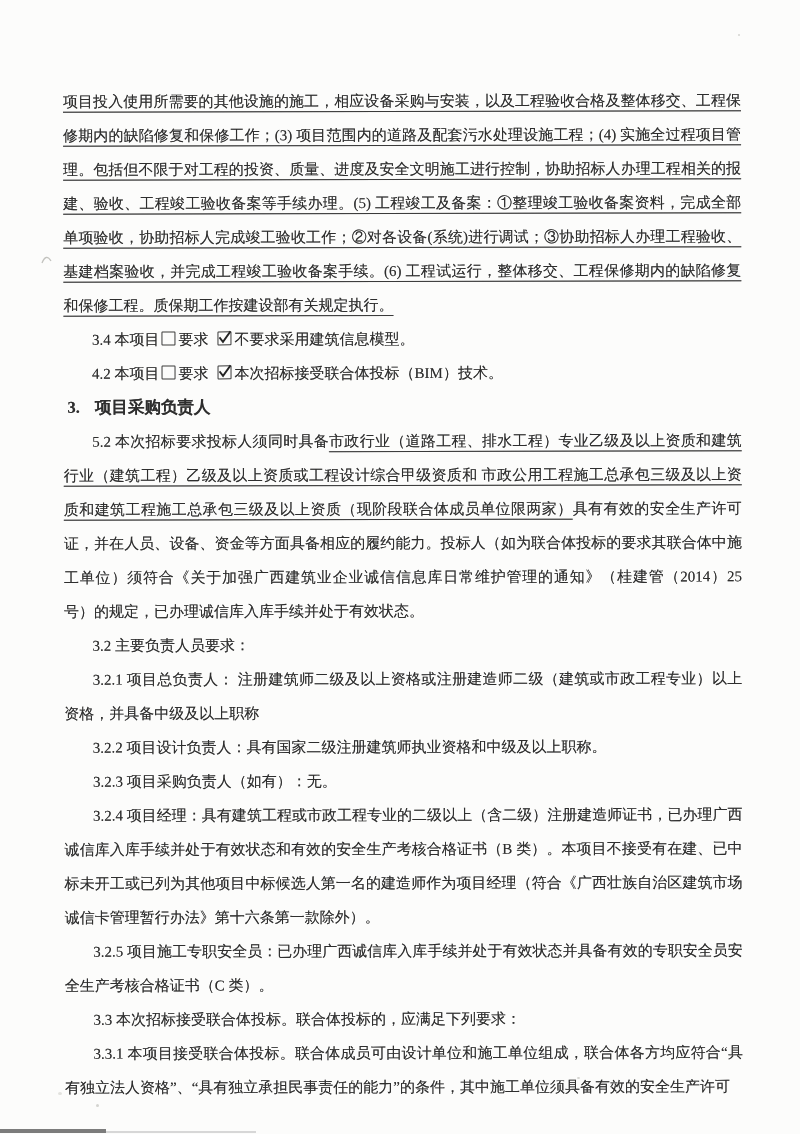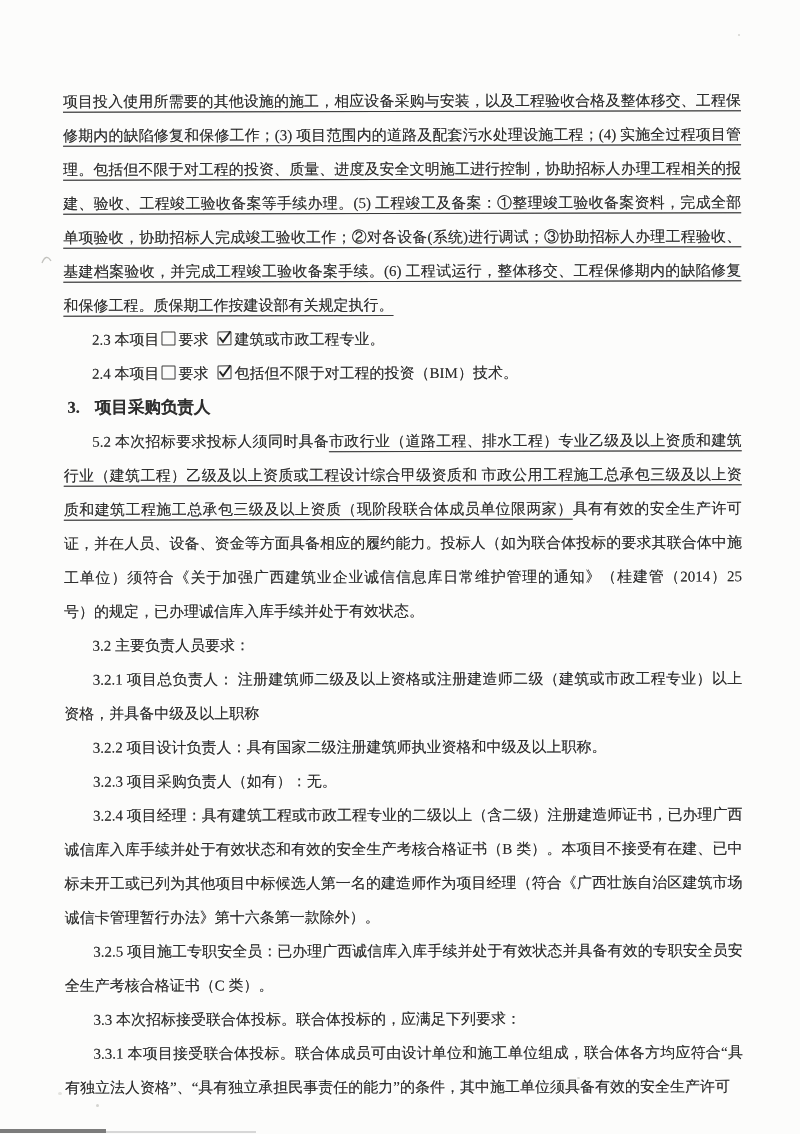--- a/index.html
+++ b/index.html
@@ -52,27 +52,27 @@
   .s5{left:58px;top:1092px;width:4px;height:3px;background:#e2e2de;}
 </style>
 </head>
 <body>
 
 <div class="sheet">
   <div class="content">
 
     <p class="para"><span class="u">项目投入使用所需要的其他设施的施工，相应设备采购与安装，以及工程验收合格及整体移交、工程保修期内的缺陷修复和保修工作；(3) 项目范围内的道路及配套污水处理设施工程；(4) 实施全过程项目管理。包括但不限于对工程的投资、质量、进度及安全文明施工进行控制，协助招标人办理工程相关的报建、验收、工程竣工验收备案等手续办理。(5) 工程竣工及备案：①整理竣工验收备案资料，完成全部单项验收，协助招标人完成竣工验收工作；②对各设备(系统)进行调试；③协助招标人办理工程验收、基建档案验收，并完成工程竣工验收备案手续。(6) 工程试运行，整体移交、工程保修期内的缺陷修复和保修工程。质保期工作按建设部有关规定执行。</span></p>
 
-    <p class="para indent"><span>2.3 本项目</span><span class="cb"></span><span>要求</span><span class="cb gap-left"><svg width="15" height="17" viewBox="0 0 15 17">
+    <p class="para indent"><span>3.4 本项目</span><span class="cb"></span><span>要求</span><span class="cb gap-left"><svg width="15" height="17" viewBox="0 0 15 17">
             <polyline points="2,9 5.5,13.5 13,3" fill="none" stroke="#252525" stroke-width="1.8"></polyline>
-          </svg></span><span>建筑或市政工程专业。</span></p>
+          </svg></span><span>不要求采用建筑信息模型。</span></p>
 
-    <p class="para indent"><span>2.4 本项目</span><span class="cb"></span><span>要求</span><span class="cb gap-left"><svg width="15" height="17" viewBox="0 0 15 17">
+    <p class="para indent"><span>4.2 本项目</span><span class="cb"></span><span>要求</span><span class="cb gap-left"><svg width="15" height="17" viewBox="0 0 15 17">
             <polyline points="2,9 5.5,13.5 13,3" fill="none" stroke="#252525" stroke-width="1.8"></polyline>
-          </svg></span><span>包括但不限于对工程的投资（BIM）技术。</span></p>
+          </svg></span><span>本次招标接受联合体投标（BIM）技术。</span></p>
 
     <p class="heading"><span class="num">3.</span><span>项目采购负责人</span></p>
 
     <p class="para indent"><span>5.2 本次招标要求投标人须同时具备</span><span class="u">市政行业（道路工程、排水工程）专业乙级及以上资质和建筑行业（建筑工程）乙级及以上资质或工程设计综合甲级资质和 市政公用工程施工总承包三级及以上资质和建筑工程施工总承包三级及以上资质（现阶段联合体成员单位限两家）</span><span>具有有效的安全生产许可证，并在人员、设备、资金等方面具备相应的履约能力。投标人（如为联合体投标的要求其联合体中施工单位）须符合《关于加强广西建筑业企业诚信信息库日常维护管理的通知》（桂建管（2014）25 号）的规定，已办理诚信库入库手续并处于有效状态。</span></p>
 
     <p class="para indent">3.2 主要负责人员要求：</p>
 
     <p class="para indent">3.2.1 项目总负责人：  注册建筑师二级及以上资格或注册建造师二级（建筑或市政工程专业）以上资格，并具备中级及以上职称</p>
 
     <p class="para indent">3.2.2 项目设计负责人：具有国家二级注册建筑师执业资格和中级及以上职称。</p>

